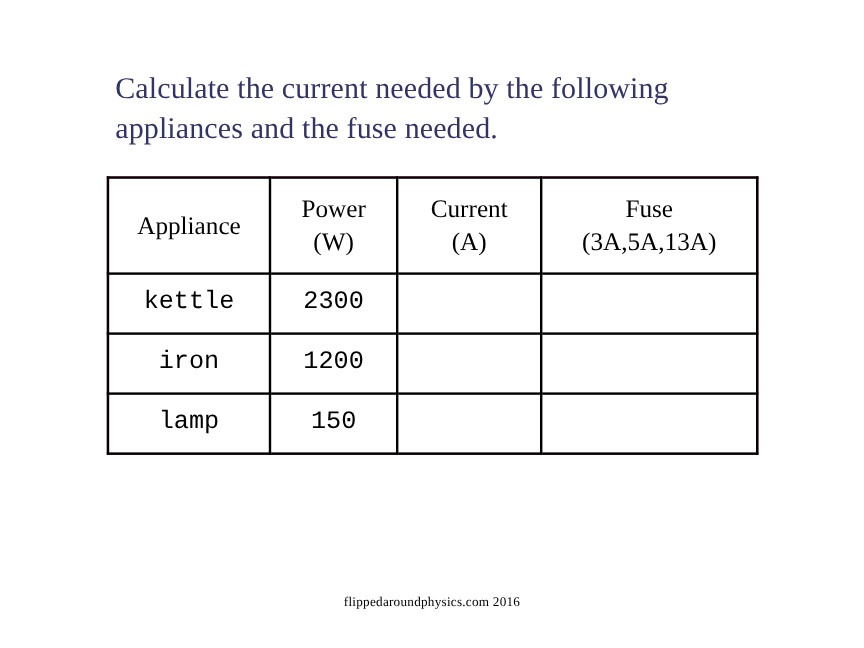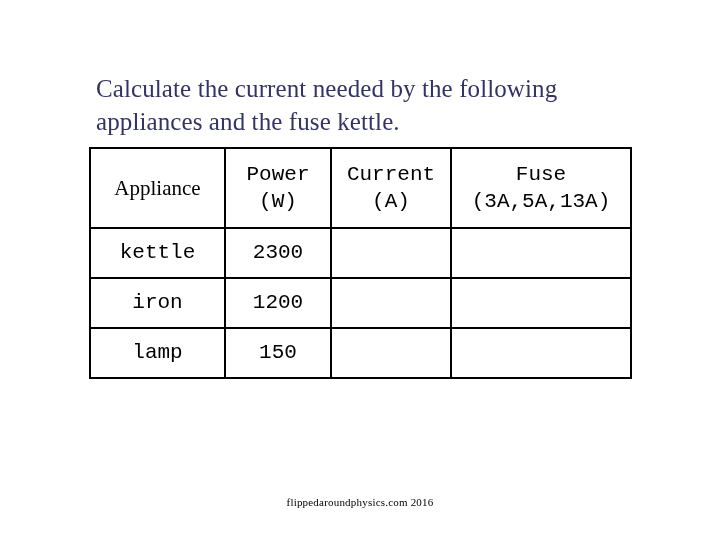--- a/index.html
+++ b/index.html
@@ -18,21 +18,21 @@
   #slide {
     position: absolute;
     inset: 0;
     background: #ffffff;
   }
 
   
   #title-block {
     position: absolute;
     left: 96px;
-    top: 72px;
+    top: 58px;
     width: 540px;
     color: #333366;
     font-size: 25px;
     line-height: 33px;
     font-family: "Liberation Serif", "DejaVu Serif", serif;
     letter-spacing: 0.1px;
   }
   #title-block .tline {
     display: block;
     white-space: nowrap;
@@ -72,21 +72,20 @@
     font-family: Liberation Mono, monospace;
   }
 
   .col-appliance { width: 135px; }
   .col-power     { width: 106px; }
   .col-current   { width: 120px; }
   .col-fuse      { width: 180px; }
 
   .hdr-two-line .hl {
     display: block;
-    font-family: Liberation Mono, monospace;
   }
   .hdr-fuse {
     font-size: 20px;
   }
 
   .cell-blank {
     
   }
 
   
@@ -102,21 +101,21 @@
     font-family: "Liberation Serif", "DejaVu Serif", serif;
   }
 </style>
 </head>
 <body>
 
 <div id="slide">
 
   <div id="title-block">
     <span class="tline">Calculate the current needed by the following</span>
-    <span class="tline">appliances and the fuse kettle.</span>
+    <span class="tline">appliances and the fuse needed.</span>
   </div>
 
   <table id="appliance-table">
     <colgroup>
       <col class="col-appliance">
       <col class="col-power">
       <col class="col-current">
       <col class="col-fuse">
     </colgroup>
     <thead>

